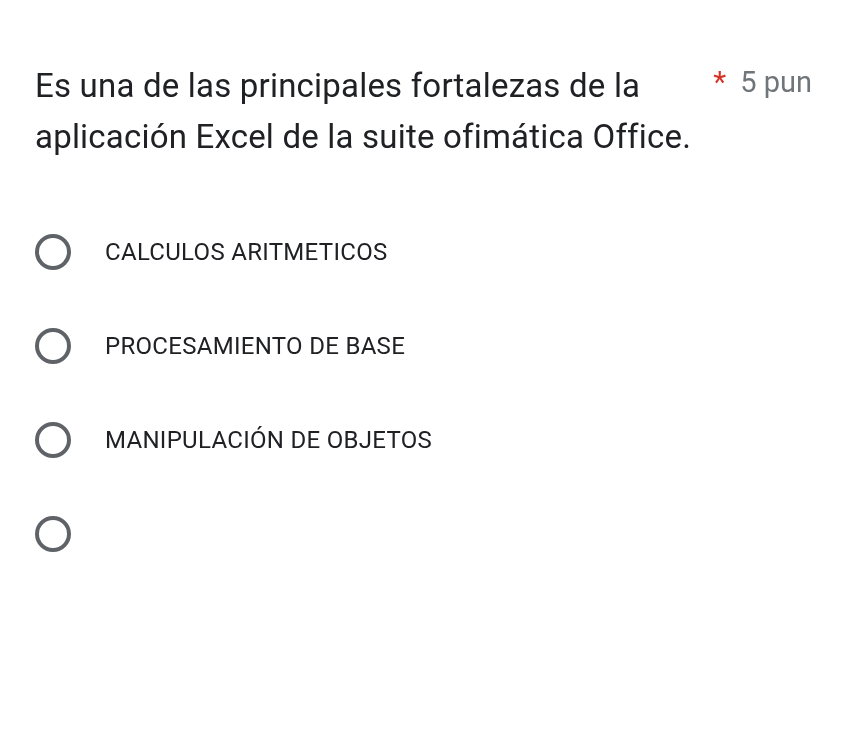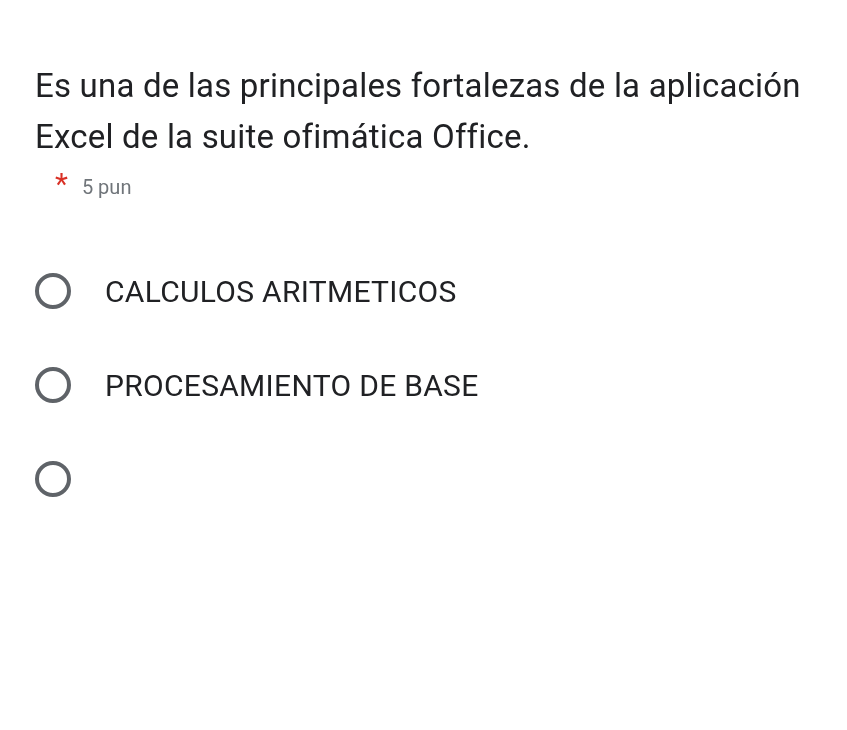--- a/index.html
+++ b/index.html
@@ -14,21 +14,20 @@
       height: 730px;
       overflow: hidden;
     }
     .container {
       padding: 60px 35px 30px 35px;
     }
     .question-header {
       display: flex;
       align-items: flex-start;
       margin-bottom: 72px;
-      flex-direction: column;
     }
     .question-text {
       font-size: 33px;
       line-height: 1.55;
       color: #202124;
       font-weight: 400;
       flex: 1;
       letter-spacing: 0.2px;
     }
     .meta {
@@ -39,21 +38,21 @@
       white-space: nowrap;
     }
     .required-asterisk {
       color: #d93025;
       font-size: 30px;
       font-weight: 400;
       margin-right: 14px;
     }
     .points {
       color: #70757a;
-      font-size: 20px;
+      font-size: 29px;
       font-weight: 400;
     }
     .options {
       display: flex;
       flex-direction: column;
       gap: 58px;
     }
     .option {
       display: flex;
       align-items: center;
@@ -61,21 +60,21 @@
     }
     .radio {
       width: 36px;
       height: 36px;
       border: 4px solid #5f6368;
       border-radius: 50%;
       margin-right: 34px;
       flex-shrink: 0;
     }
     .option-label {
-      font-size: 30px;
+      font-size: 24px;
       color: #202124;
       font-weight: 400;
       letter-spacing: 0.3px;
     }
   </style>
 </head>
 <body>
 
 <div class="container">
   <div class="question-header">
@@ -89,15 +88,19 @@
     <div class="option">
       <div class="radio"></div>
       <div class="option-label">CALCULOS ARITMETICOS</div>
     </div>
     <div class="option">
       <div class="radio"></div>
       <div class="option-label">PROCESAMIENTO DE BASE</div>
     </div>
     <div class="option">
       <div class="radio"></div>
+      <div class="option-label">MANIPULACIÓN DE OBJETOS</div>
+    </div>
+    <div class="option">
+      <div class="radio"></div>
     </div>
   </div>
 </div>
 
 </body></html>

